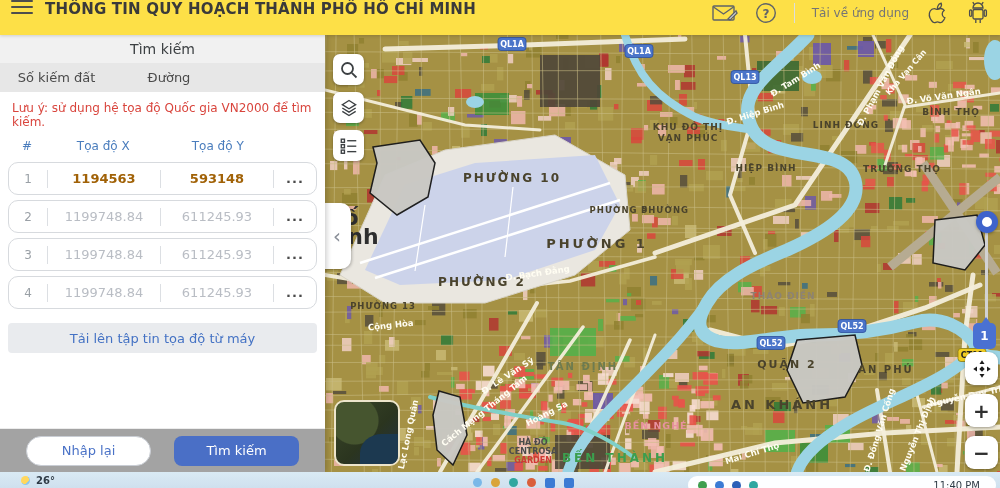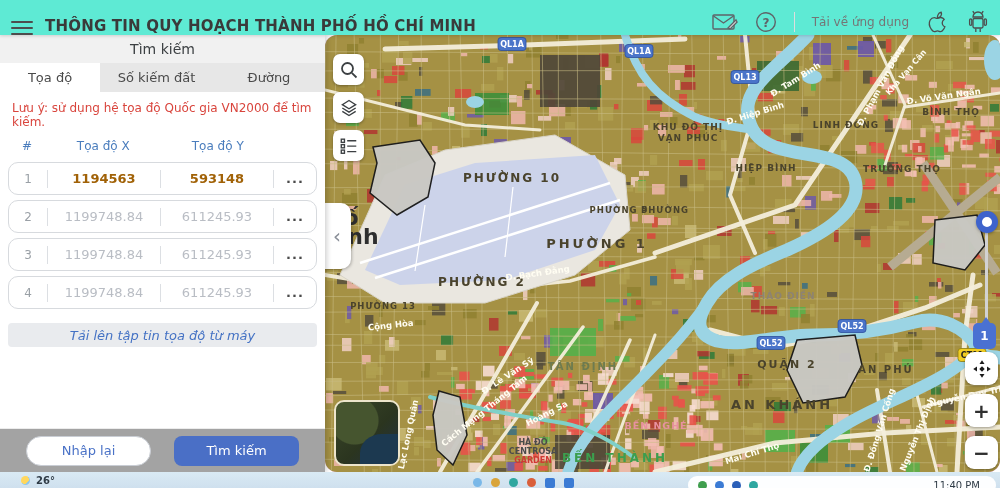--- a/index.html
+++ b/index.html
@@ -1,22 +1,22 @@
 <!DOCTYPE html>
 <html><head>
 <meta charset="utf-8">
 <style>
   * { margin:0; padding:0; box-sizing:border-box; }
   body { width:1000px; height:488px; overflow:hidden; }
   .app { position:relative; width:1000px; height:488px; background:#fff; overflow:hidden;
          font-family:"DejaVu Sans","Liberation Sans",sans-serif; color:#3c4043; }
 
   
-  .header { position:absolute; top:0; left:0; right:0; height:35px; background:#5eead4;
-            display:flex; align-items:flex-end; z-index:30; box-shadow:0 1px 3px rgba(0,0,0,.15); }
+  .header { position:absolute; top:0; left:0; right:0; height:35px; background:#fde047;
+            display:flex; align-items:flex-start; z-index:30; box-shadow:0 1px 3px rgba(0,0,0,.15); }
   .burger { width:22px; height:14px; margin:0 12px 0 11px; display:flex; flex-direction:column;
             justify-content:space-between; cursor:pointer; }
   .burger span { height:2px; background:#4d4d4d; border-radius:1px; }
   .app-title { font-size:15px; font-weight:600; letter-spacing:.2px; color:#3a3a3a; }
   .header-right { margin-left:auto; display:flex; align-items:center; gap:17px; padding-right:10px; }
   .hicon { display:flex; align-items:center; justify-content:center; cursor:pointer; }
   .hicon svg { display:block; }
   .hdivider { width:1px; height:20px; background:#ddd; }
   .dl-label { font-size:12px; color:#757575; cursor:pointer; white-space:nowrap; }
 
@@ -35,32 +35,32 @@
   .thead .h-x, .thead .h-y { flex:1; text-align:center; }
   .thead .h-more { width:42px; }
   .coord-row { display:flex; align-items:center; height:33px; margin:5px 8px 0;
                border:1px solid #d7dade; border-radius:10px; background:#fff; }
   .cell-idx { width:38px; text-align:center; font-size:12px; color:#9aa0a6; }
   .vsep { width:1px; height:18px; background:#dcdfe3; }
   .cell-x, .cell-y { flex:1; text-align:center; font-size:13px; color:#b9bdc4; cursor:text; }
   .coord-row.filled .cell-x, .coord-row.filled .cell-y { color:#a16207; font-weight:700; }
   .cell-more { width:42px; text-align:center; font-size:13px; font-weight:700; color:#4a4a4a;
                letter-spacing:1px; cursor:pointer; }
-  .upload-btn { margin:14px 8px 8px; height:24px; background:#e9ebee; border-radius:4px; border:none; width:309px;
+  .upload-btn { margin:14px 8px 8px; height:30px; background:#e9ebee; border-radius:4px; border:none; width:309px;
                 color:#4472c4; font-size:13px; cursor:pointer; display:flex; align-items:center; justify-content:center;
-                font-family:inherit;font-style:italic; }
+                font-family:inherit; }
   .sb-footer { position:absolute; bottom:0; left:0; right:0; height:44px; border-top:1px solid #ececec;
                display:flex; align-items:center; justify-content:center; gap:23px; background:#a3a3a3; }
   .btn-reset { width:125px; height:30px; border:1px solid #c9cdd4; border-radius:16px; background:#fff;
                color:#4a72c7; font-size:13px; cursor:pointer; font-family:inherit; }
   .btn-search { width:125px; height:30px; border:none; border-radius:8px; background:#4a6fc6;
                 color:#fff; font-size:13px; cursor:pointer; font-family:inherit; }
 
   
-  .map-area { position:absolute; top:35px; left:325px; right:0; bottom:16px; background:#f0abfc; overflow:hidden;border-radius:12px; }
+  .map-area { position:absolute; top:35px; left:325px; right:0; bottom:16px; background:#f0abfc; overflow:hidden; }
   .map-area svg.mapsvg { position:absolute; inset:0; }
   svg { font-family:"DejaVu Sans",sans-serif; }
   .map-ctl { position:absolute; width:31px; height:31px; background:#fff; border-radius:7px;
              box-shadow:0 1px 3px rgba(0,0,0,.35); display:flex; align-items:center; justify-content:center;
              cursor:pointer; z-index:6; }
   .ctl-search { left:8px; top:19px; } .ctl-layers { left:8px; top:57px; } .ctl-legend { left:8px; top:95px; }
   .collapse-handle { position:absolute; left:-2px; top:168px; width:28px; height:66px; background:#fff;
                      border-radius:0 10px 10px 0; box-shadow:1px 1px 3px rgba(0,0,0,.25);
                      display:flex; align-items:center; justify-content:center; cursor:pointer; z-index:6;
                      color:#8a8f98; font-size:20px; }
@@ -142,21 +142,20 @@
           <line x1="9.8" y1="19.5" x2="9.8" y2="23"></line>
             <line x1="14.2" y1="19.5" x2="14.2" y2="23"></line>
         </svg>
       </div>
     </div>
   </div>
 
   <div class="sidebar">
     <div class="panel-title">Tìm kiếm</div>
     <div class="tabs">
-      <div class="tab t0 active">Tọa độ</div>
       <div class="tab t1">Số kiếm đất</div>
       <div class="tab t2">Đường</div>
     </div>
     <div class="note">Lưu ý: sử dụng hệ tọa độ Quốc gia VN2000 để tìm kiếm.</div>
     <div class="thead">
       <div class="h-idx">#</div>
       <div class="h-x">Tọa độ X</div>
       <div class="h-y">Tọa độ Y</div>
       <div class="h-more"></div>
     </div>

